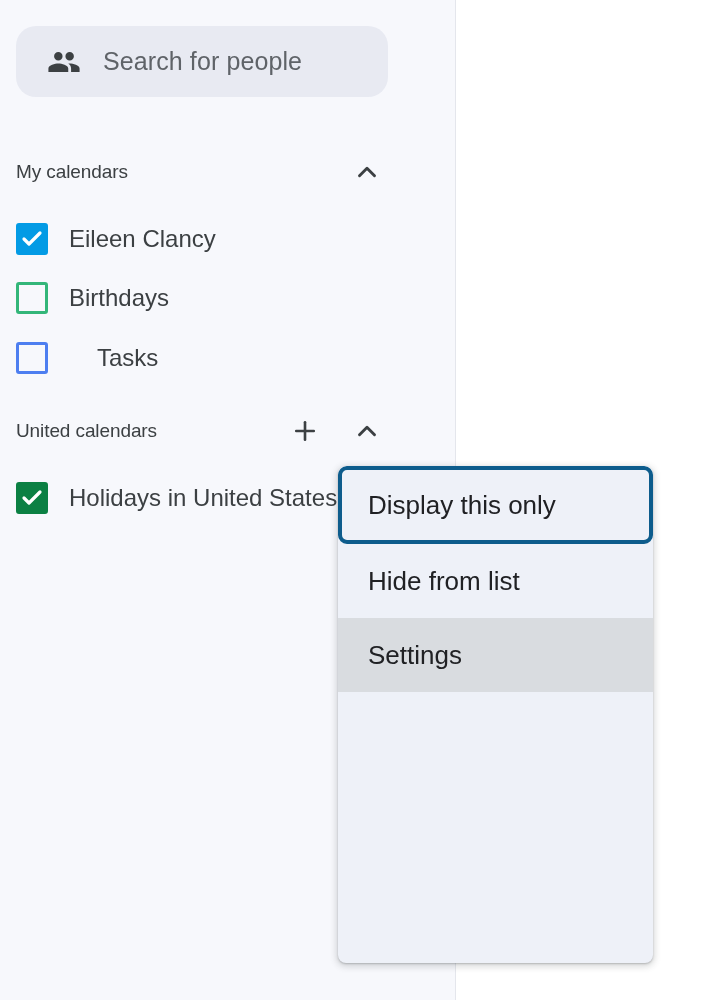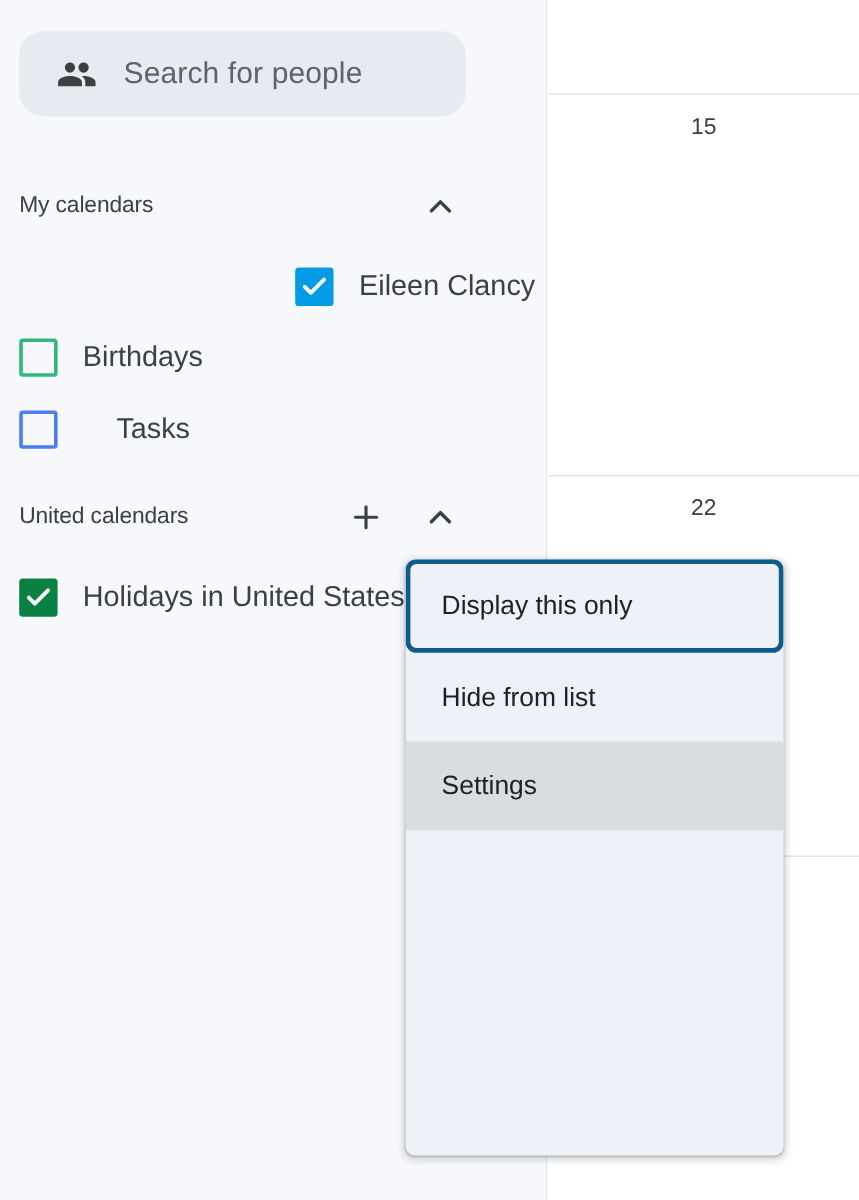--- a/index.html
+++ b/index.html
@@ -168,21 +168,21 @@
     box-shadow: 0 2px 6px 2px rgba(60,64,67,.18), 0 1px 2px rgba(60,64,67,.28);
     overflow: hidden;
   }
   .menu-item {
     position: relative;
     height: 74px;
     display: flex;
     align-items: center;
     padding-left: 30px;
     box-sizing: border-box;
-    font-size: 22px;
+    font-size: 26px;
     color: #202124;
     cursor: pointer;
     white-space: nowrap;
   }
   .menu-item.focused {
     border: 4px solid #0d5c8c;
     border-radius: 9px;
     padding-left: 26px;
     height: 78px;
     background: #eef1f8;
@@ -197,27 +197,20 @@
     top: 698px;
     width: 315px;
     padding: 0;
   }
 </style>
 </head>
 <body>
 
 <div id="root">
 
-  <div class="calendar-area">
-    <div class="cal-row" style="top:78px;height:318px;"></div>
-    <div class="cal-row" style="top:396px;height:317px;"></div>
-    <div class="cal-row" style="top:713px;height:287px;"></div>
-    <div class="cal-daynum" style="top:96px;">15</div>
-    <div class="cal-daynum" style="top:413px;">22</div>
-  </div>
 
   <div class="sidebar">
 
     <div class="search-box">
       <span class="people-icon">
         <svg viewBox="0 0 24 24" width="34" height="34" fill="currentColor" aria-hidden="true">
           <path d="M16 11c1.66 0 2.99-1.34 2.99-3S17.66 5 16 5c-1.66 0-3 1.34-3 3s1.34 3 3 3zm-8 0c1.66 0 2.99-1.34 2.99-3S9.66 5 8 5C6.34 5 5 6.34 5 8s1.34 3 3 3zm0 2c-2.33 0-7 1.17-7 3.5V19h14v-2.5c0-2.33-4.67-3.5-7-3.5zm8 0c-.29 0-.62.02-.97.05 1.16.84 1.97 1.97 1.97 3.45V19h6v-2.5c0-2.33-4.67-3.5-7-3.5z"></path>
         </svg>
       </span>
       <span class="search-placeholder">Search for people</span>
@@ -227,21 +220,21 @@
       <span class="section-title">My calendars</span>
       <span class="hdr-actions">
         <span class="icon-btn">
           <svg class="chevron-icon" viewBox="0 0 24 24" width="30" height="30" fill="none" stroke="currentColor" stroke-width="2.3" stroke-linecap="round" stroke-linejoin="round" aria-hidden="true">
             <polyline points="6 15 12 9 18 15"></polyline>
           </svg>
         </span>
       </span>
     </div>
 
-    <div class="cal-item" style="top:217px;justify-content:flex-end;">
+    <div class="cal-item" style="top:217px;">
       <span class="checkbox" style="background:#039be5;border:2px solid #039be5;">
         <svg class="check-mark" viewBox="0 0 24 24" width="24" height="24" fill="none" stroke="#ffffff" stroke-width="3.2" stroke-linecap="round" stroke-linejoin="round" aria-hidden="true">
           <polyline points="20 6 9 17 4 12"></polyline>
         </svg>
       </span>
       <span class="cal-label">Eileen Clancy</span>
     </div>
 
     <div class="cal-item" style="top:276px;">
       <span class="checkbox" style="background:transparent;border:3px solid #33b679;"></span>

